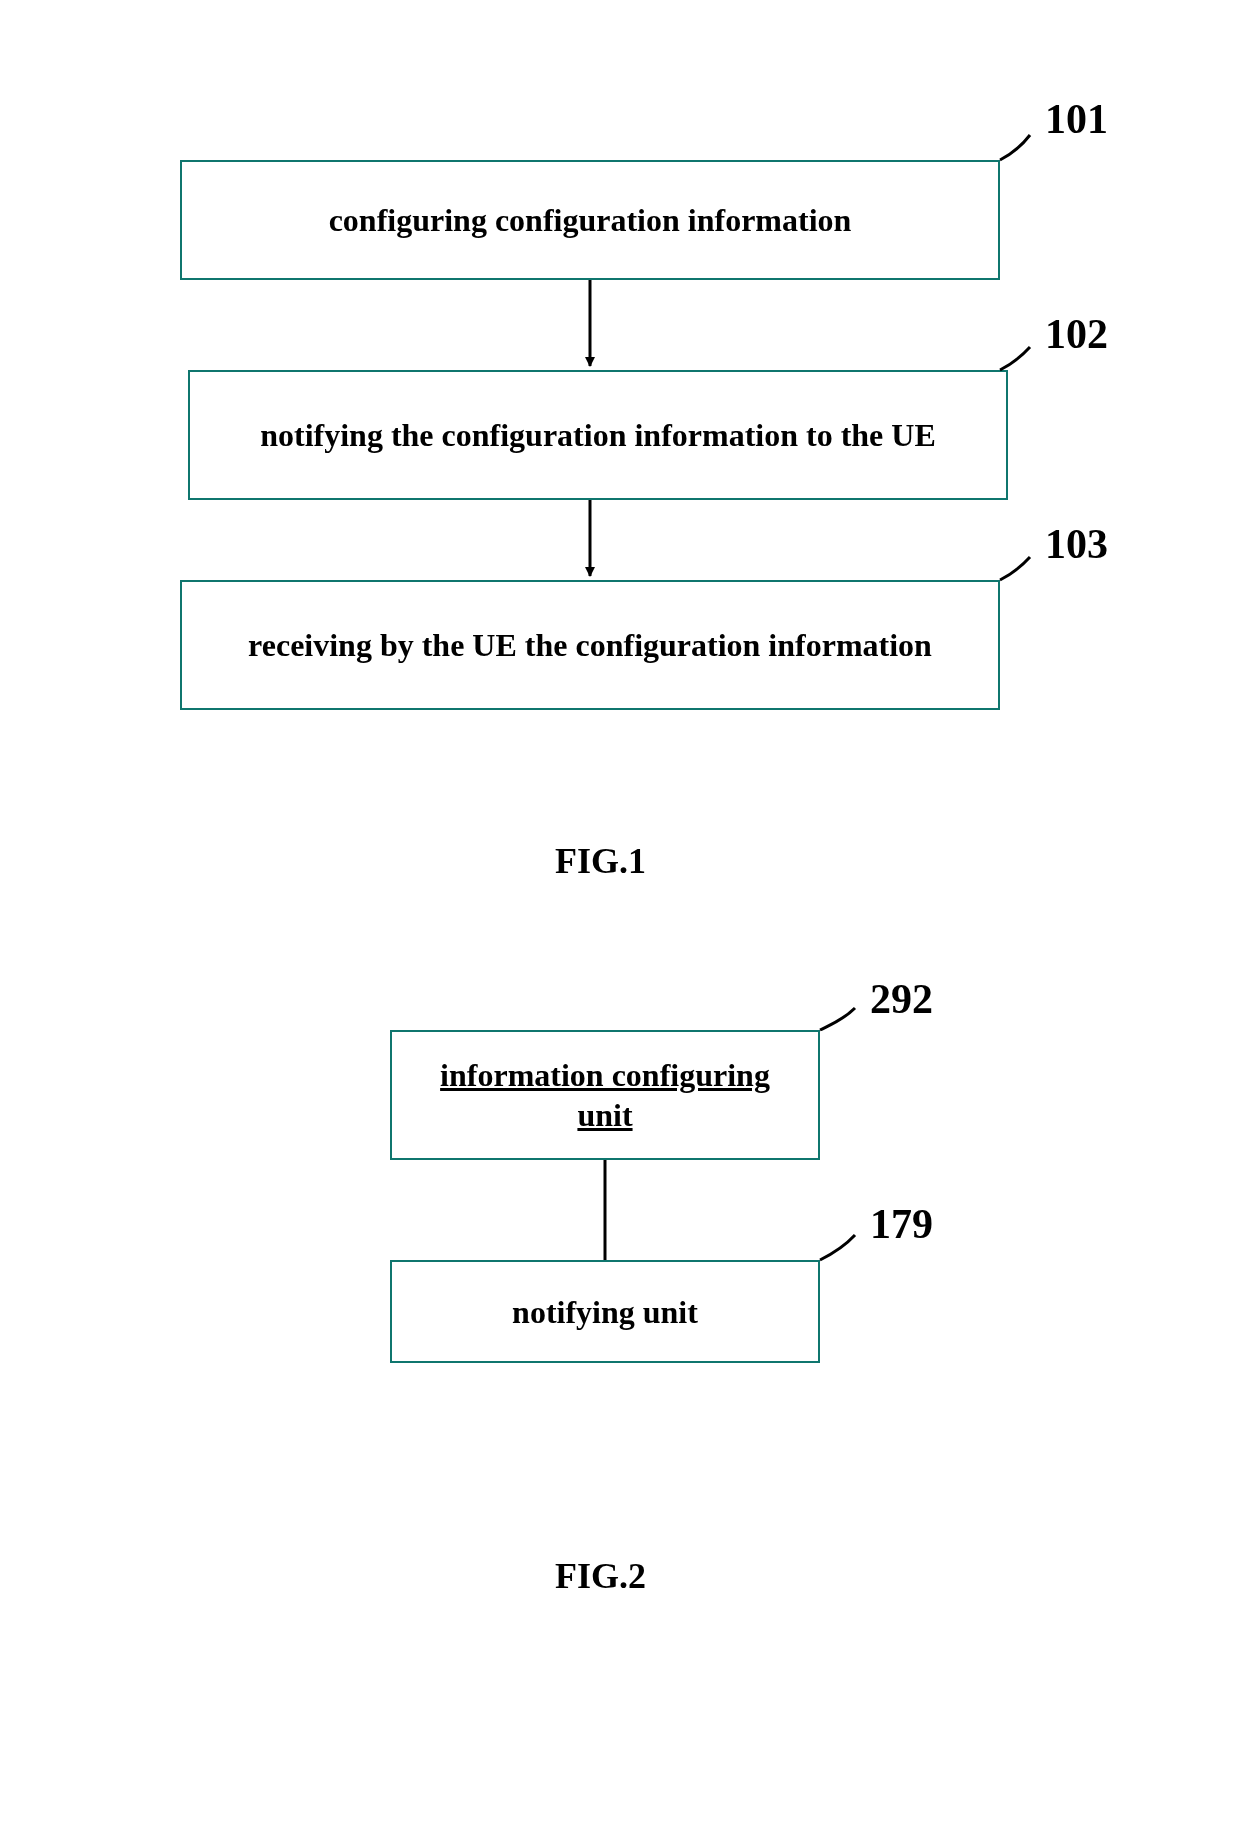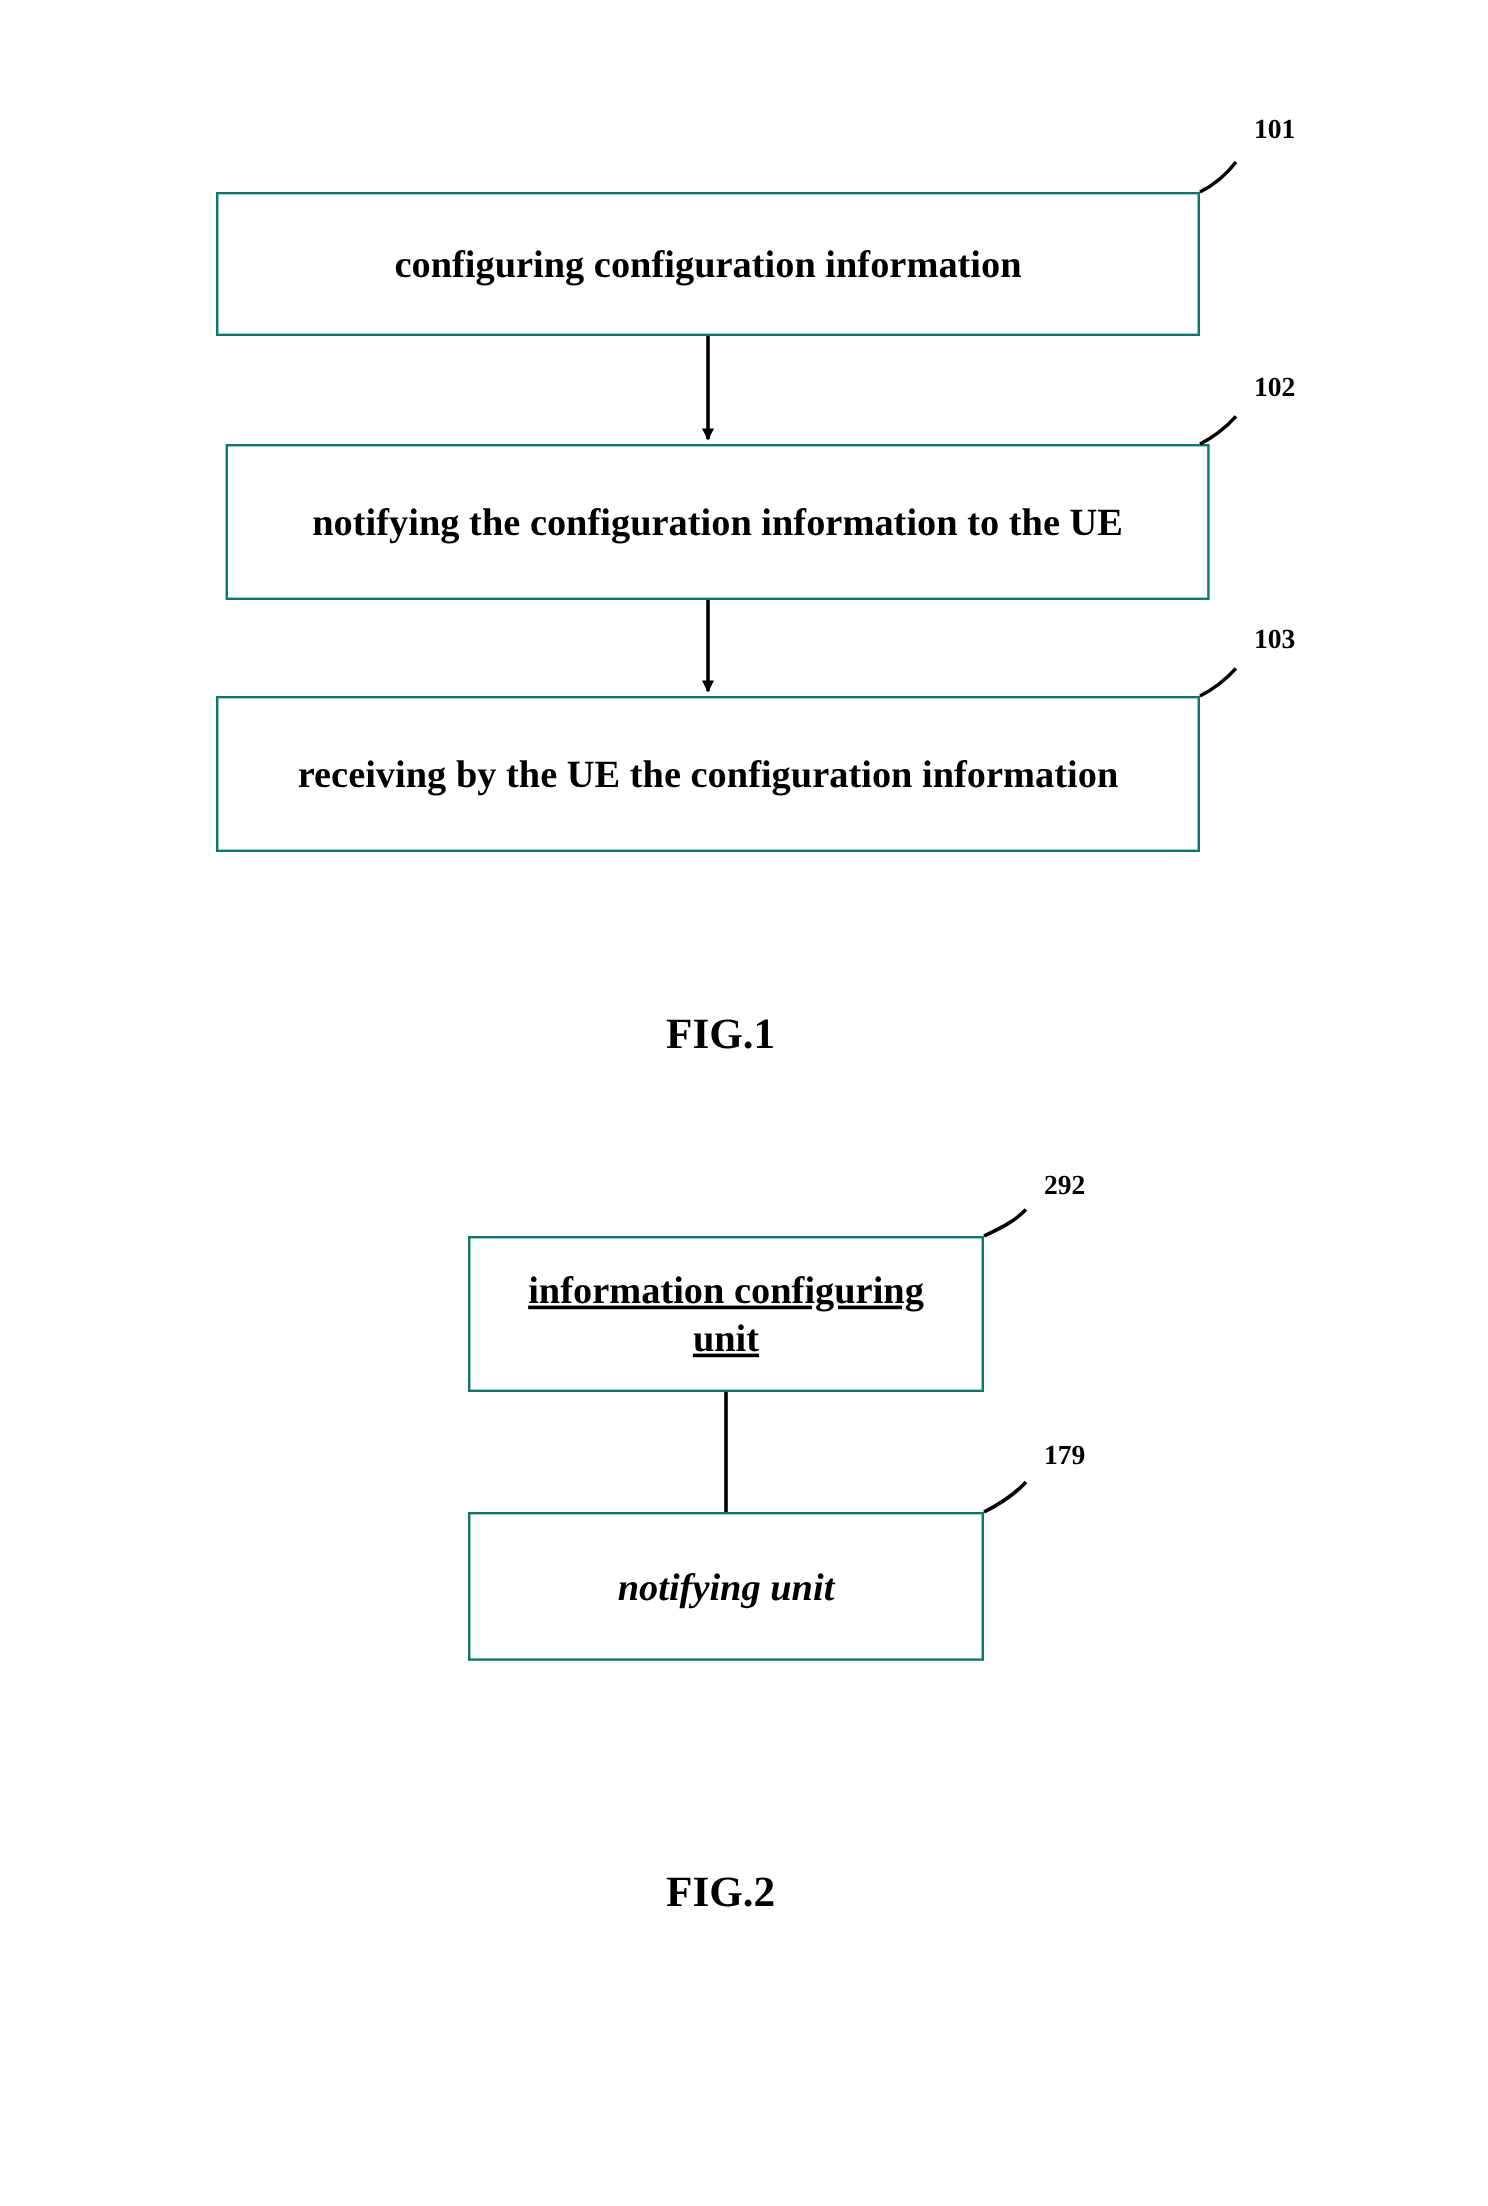--- a/index.html
+++ b/index.html
@@ -26,21 +26,21 @@
     box-sizing: border-box;
   }
   .figlabel {
     position: absolute;
     font-size: 36px;
     font-weight: bold;
     text-align: right;
   }
   .reflabel {
     position: absolute;
-    font-size: 23px;
+    font-size: 42px;
     font-weight: bold;
   }
   svg.overlay {
     position: absolute;
     left: 0;
     top: 0;
     width: 1240px;
     height: 1838px;
     pointer-events: none;
   }
@@ -55,21 +55,21 @@
 <div class="box" style="left:180px; top:580px; width:820px; height:130px;">receiving by the UE the configuration information</div>
 
 <div class="reflabel" style="left:1045px; top:95px;">101</div>
 <div class="reflabel" style="left:1045px; top:310px;">102</div>
 <div class="reflabel" style="left:1045px; top:520px;">103</div>
 
 <div class="figlabel" style="left:555px; top:840px;">FIG.1</div>
 
 <div class="box" style="left:390px; top:1030px; width:430px; height:130px;text-decoration:underline;">information configuring unit</div>
 
-<div class="box" style="left:390px; top:1260px; width:430px; height:124px;font-style:italic;">notifying unit</div>
+<div class="box" style="left:390px; top:1260px; width:430px; height:103px;">notifying unit</div>
 
 <div class="reflabel" style="left:870px; top:975px;">292</div>
 <div class="reflabel" style="left:870px; top:1200px;">179</div>
 
 <div class="figlabel" style="left:555px; top:1555px;">FIG.2</div>
 
 <svg class="overlay" viewBox="0 0 1240 1838">
   <defs>
     <marker id="arrowhead" markerWidth="12" markerHeight="12" refX="9" refY="5" orient="auto" markerUnits="userSpaceOnUse">
       <path d="M0,0 L10,5 L0,10 Z" fill="#000"></path>

